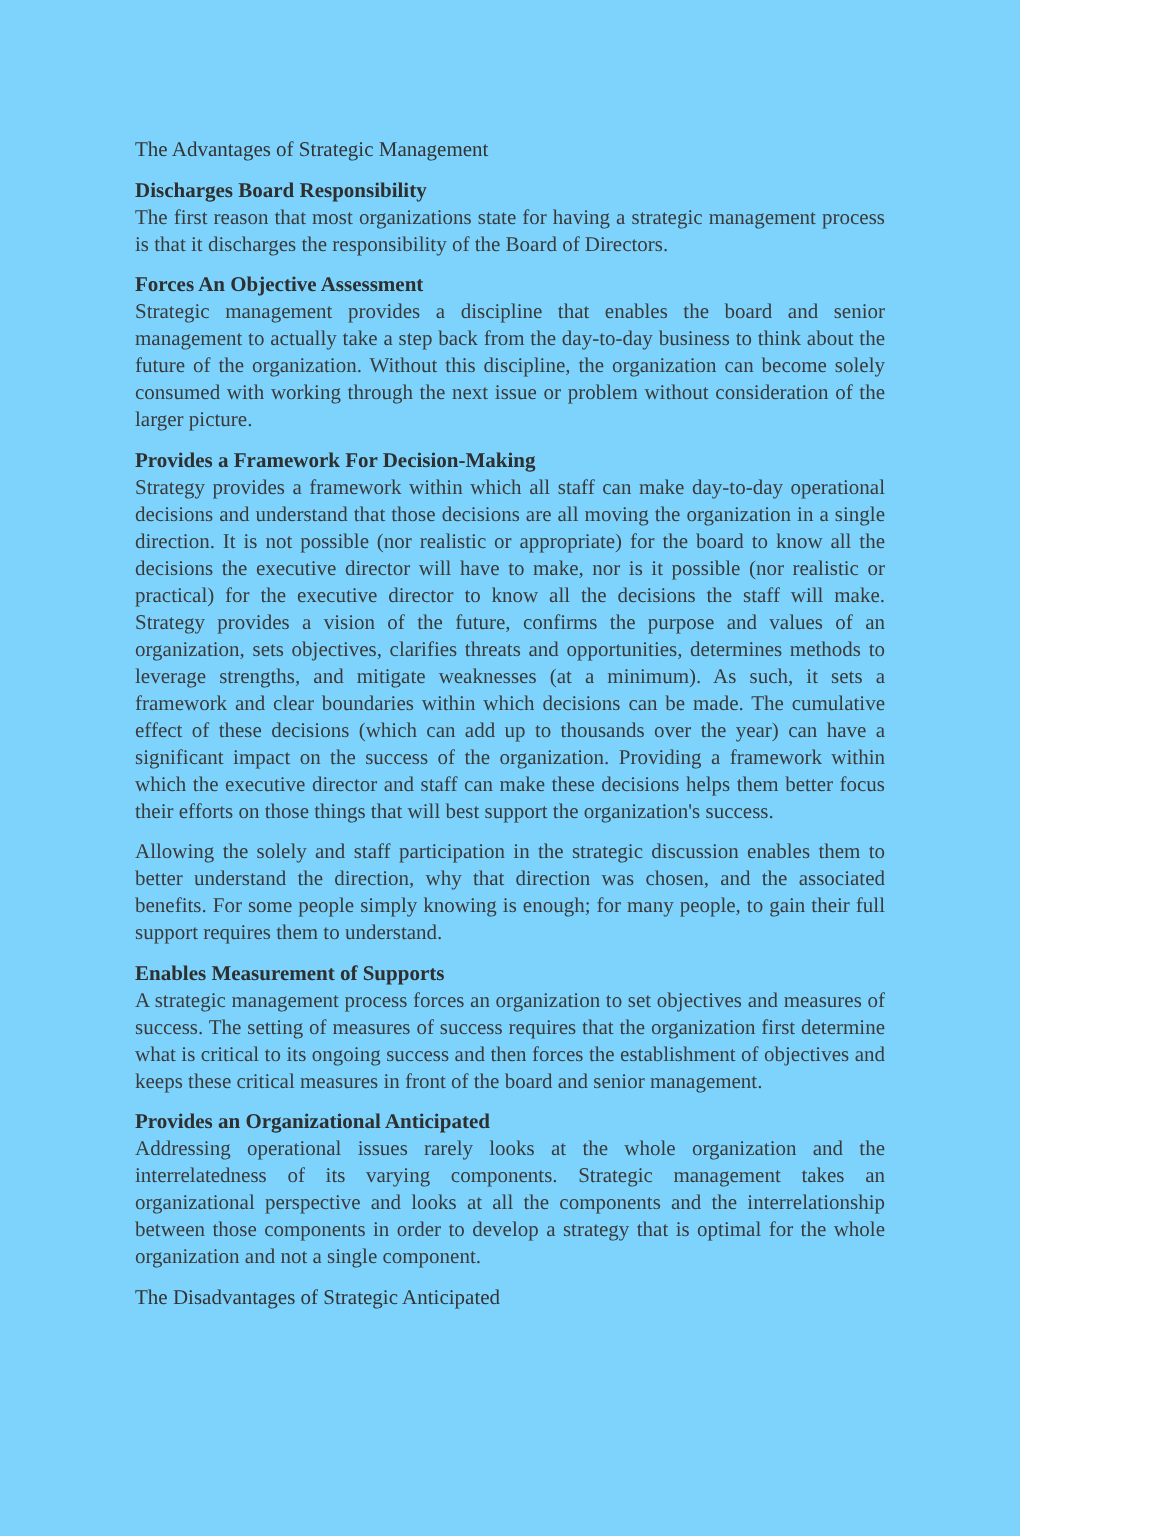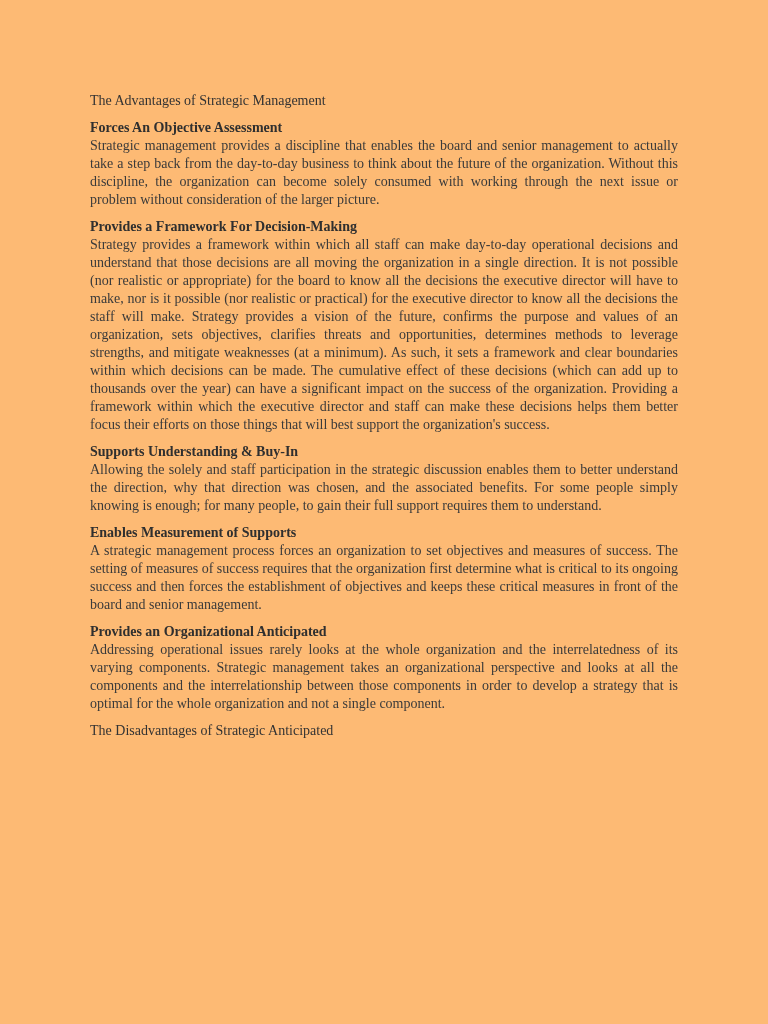--- a/index.html
+++ b/index.html
@@ -2,24 +2,24 @@
 <html><head>
 <meta charset="utf-8">
 <style>
   html, body {
     margin: 0;
     padding: 0;
     background: #ffffff;
   }
   .page {
     position: relative;
-    width: 768px;
+    width: 680px;
     height: 1024px;
     box-sizing: border-box;
-    background: #fdba74;
+    background: #7dd3fc;
     padding: 92px 90px 3px 90px;
     overflow: hidden;
     font-family: "Liberation Serif", "DejaVu Serif", serif;
     font-size: 14px;
     line-height: 18px;
     color: #3a3a3a;
   }
   .doc-title {
     margin: 0 0 9px 0;
     font-weight: normal;
@@ -47,33 +47,36 @@
     text-align-last: justify;
   }
 </style>
 </head>
 <body>
 
 <div class="page">
 
   <p class="doc-title">The Advantages of Strategic Management</p>
 
+  <div class="section">
+    <h3 class="section-heading">Discharges Board Responsibility</h3>
+    <p class="section-body">The first reason that most organizations state for having a strategic management process is that it discharges the responsibility of the Board of Directors.</p>
+  </div>
 
   <div class="section">
     <h3 class="section-heading">Forces An Objective Assessment</h3>
     <p class="section-body">Strategic management provides a discipline that enables the board and senior management to actually take a step back from the day-to-day business to think about the future of the organization. Without this discipline, the organization can become solely consumed with working through the next issue or problem without consideration of the larger picture.</p>
   </div>
 
   <div class="section">
     <h3 class="section-heading">Provides a Framework For Decision-Making</h3>
     <p class="section-body">Strategy provides a framework within which all staff can make day-to-day operational decisions and understand that those decisions are all moving the organization in a single direction. It is not possible (nor realistic or appropriate) for the board to know all the decisions the executive director will have to make, nor is it possible (nor realistic or practical) for the executive director to know all the decisions the staff will make. Strategy provides a vision of the future, confirms the purpose and values of an organization, sets objectives, clarifies threats and opportunities, determines methods to leverage strengths, and mitigate weaknesses (at a minimum). As such, it sets a framework and clear boundaries within which decisions can be made. The cumulative effect of these decisions (which can add up to thousands over the year) can have a significant impact on the success of the organization. Providing a framework within which the executive director and staff can make these decisions helps them better focus their efforts on those things that will best support the organization's success.</p>
   </div>
 
   <div class="section">
-    <h3 class="section-heading">Supports Understanding &amp; Buy-In</h3>
     <p class="section-body">Allowing the solely and staff participation in the strategic discussion enables them to better understand the direction, why that direction was chosen, and the associated benefits. For some people simply knowing is enough; for many people, to gain their full support requires them to understand.</p>
   </div>
 
   <div class="section">
     <h3 class="section-heading">Enables Measurement of Supports</h3>
     <p class="section-body">A strategic management process forces an organization to set objectives and measures of success. The setting of measures of success requires that the organization first determine what is critical to its ongoing success and then forces the establishment of objectives and keeps these critical measures in front of the board and senior management.</p>
   </div>
 
   <div class="section">
     <h3 class="section-heading">Provides an Organizational Anticipated</h3>

